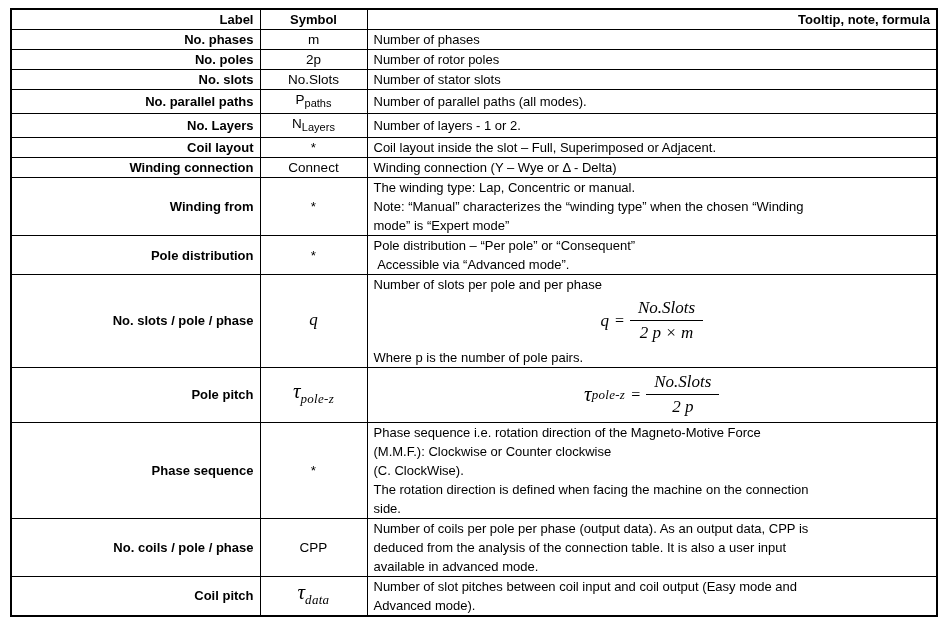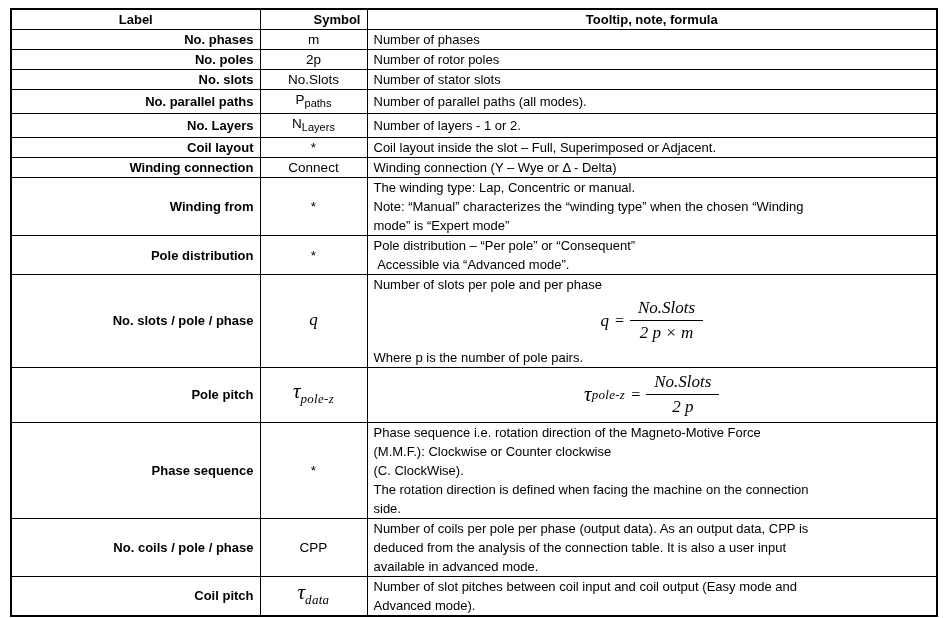--- a/index.html
+++ b/index.html
@@ -26,24 +26,24 @@
   th, td {
     border: 1px solid #000000;
     padding: 0 6px;
     font-size: 13px;
     line-height: 19px;
     vertical-align: middle;
     overflow: hidden;
   }
   th {
     font-weight: bold;
-    text-align: center;
+    text-align: right;
     height: 19px;
   }
-  th.symbol-head { text-align: right; }
+  th.symbol-head { text-align: center; }
   td.label-cell { text-align: right; font-weight: bold; }
   td.symbol-cell { text-align: center; }
   td.tooltip-cell { text-align: left; }
   .tip-lines { white-space: pre-wrap; }
   .sym-base { font-size: 13.5px; }
   .sym-sub {
     font-size: 11px;
     vertical-align: -3px;
   }
   .math-var {

